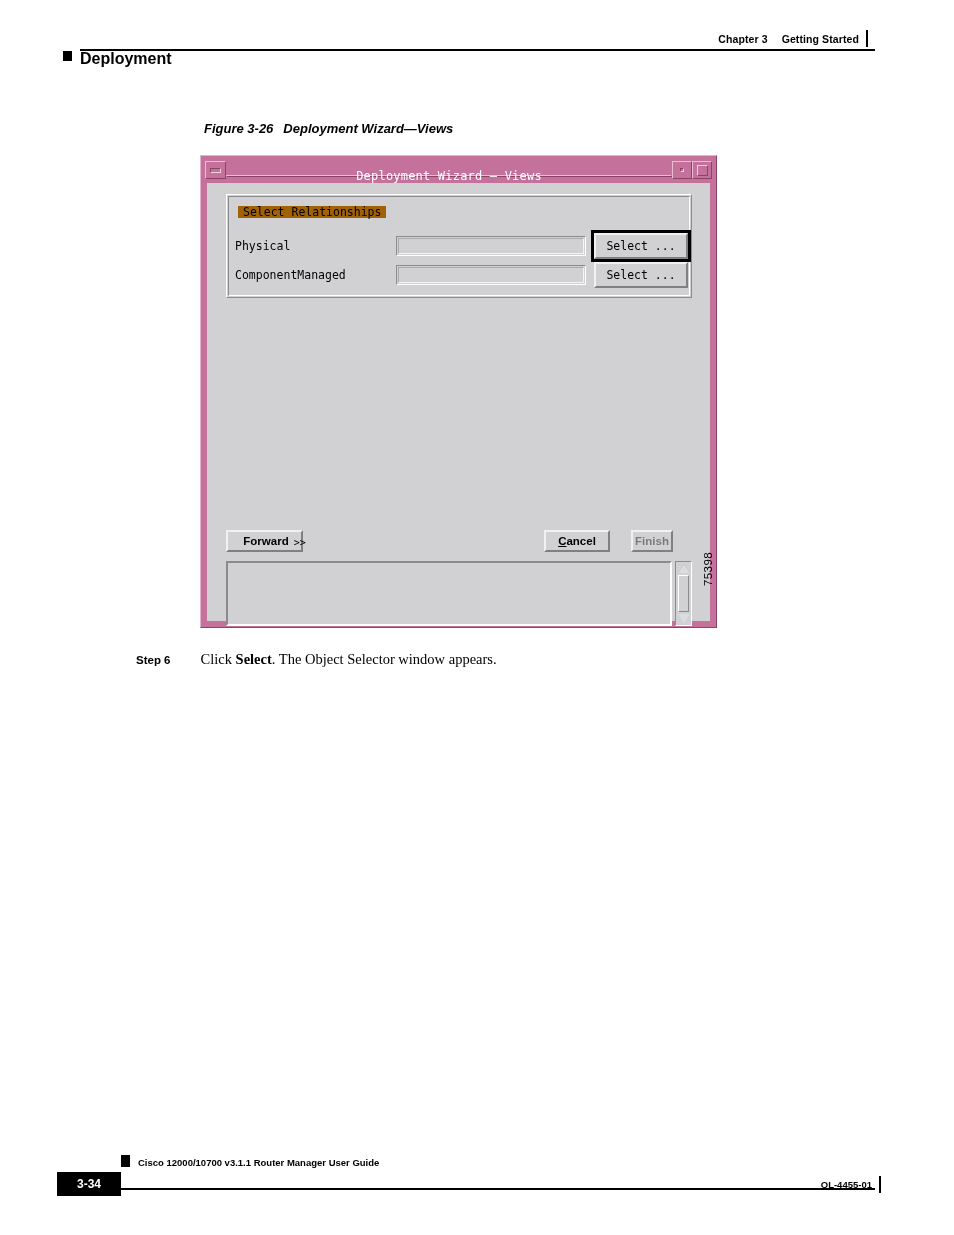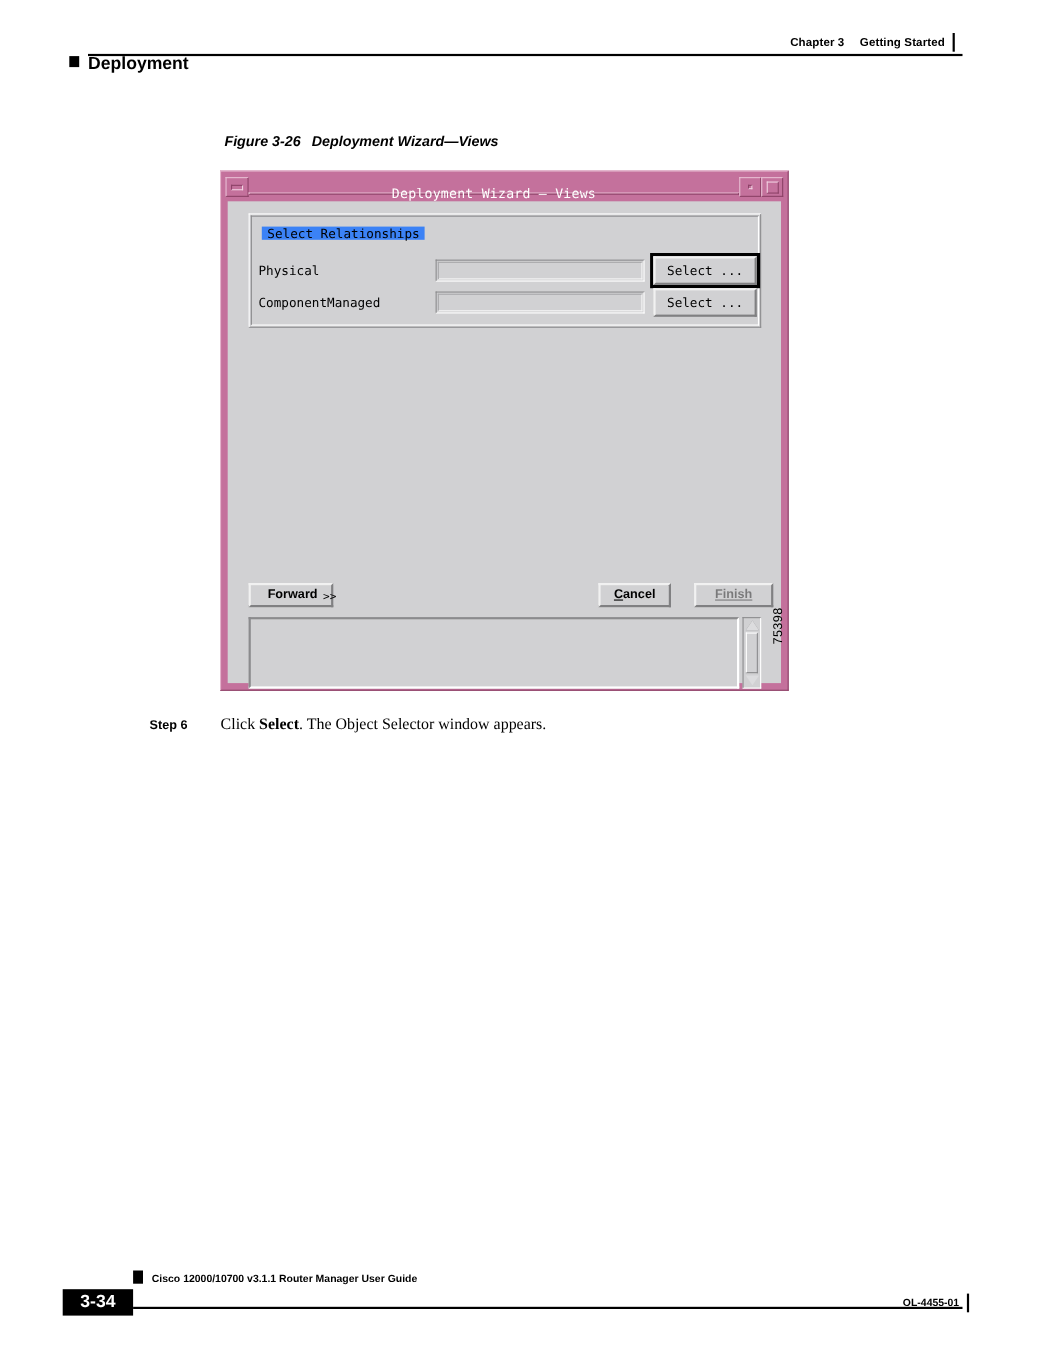--- a/index.html
+++ b/index.html
@@ -230,21 +230,21 @@
     border-top: 1px solid #8b8b8d;
     border-left: 1px solid #8b8b8d;
     border-right: 1px solid #ffffff;
     border-bottom: 1px solid #ffffff;
     margin: 1px;
   }
   .gb-legend {
     position: absolute;
     left: 31px;
     top: 23px;
-    background: #3b82f6;
+    background: #a16207;
     padding: 0 5px;
     font-family: "DejaVu Sans Mono", monospace;
     font-size: 11.5px;
     color: #000;
     white-space: nowrap;
     z-index: 3;
     line-height: 12px;
   }
 
   .row {
@@ -325,22 +325,22 @@
     font-family: "Liberation Sans", sans-serif;
     font-weight: bold;
     font-size: 11.5px;
     border-top-width: 2px;
     border-left-width: 2px;
     border-right-width: 2px;
     border-bottom-width: 2px;
   }
   #forward-button { left: 19px; top: 347px; width: 77px; padding-left: 20px; }
   #cancel-button  { left: 337px; top: 347px; width: 66px; }
-  #finish-button  { left: 424px; top: 347px; width: 72px;
-                    color: rgba(0,0,0,0.42); text-decoration: underline; }
+  #finish-button  { left: 424px; top: 347px; width: 42px;
+                    color: rgba(0,0,0,0.42); }
   .btn-underline { text-decoration: underline; }
   .fwd-chev {
     font-family: "DejaVu Sans Mono", monospace;
     font-weight: normal;
     font-size: 10px;
     margin-left: 5px;
     position: relative;
     top: 1px;
   }
 
@@ -457,21 +457,21 @@
     width: 64px;
     height: 24px;
     background: #000;
     display: flex;
     align-items: center;
     justify-content: center;
   }
   .ftr-pagenum {
     font-family: "Liberation Sans", sans-serif;
     font-weight: bold;
-    font-size: 16px;
+    font-size: 12px;
     color: #ffffff;
     text-align: right;
   }
   .ftr-doc {
     position: absolute;
     right: 82px;
     top: 1179px;
     font-family: "Liberation Sans", sans-serif;
     font-weight: bold;
     font-size: 9.5px;

